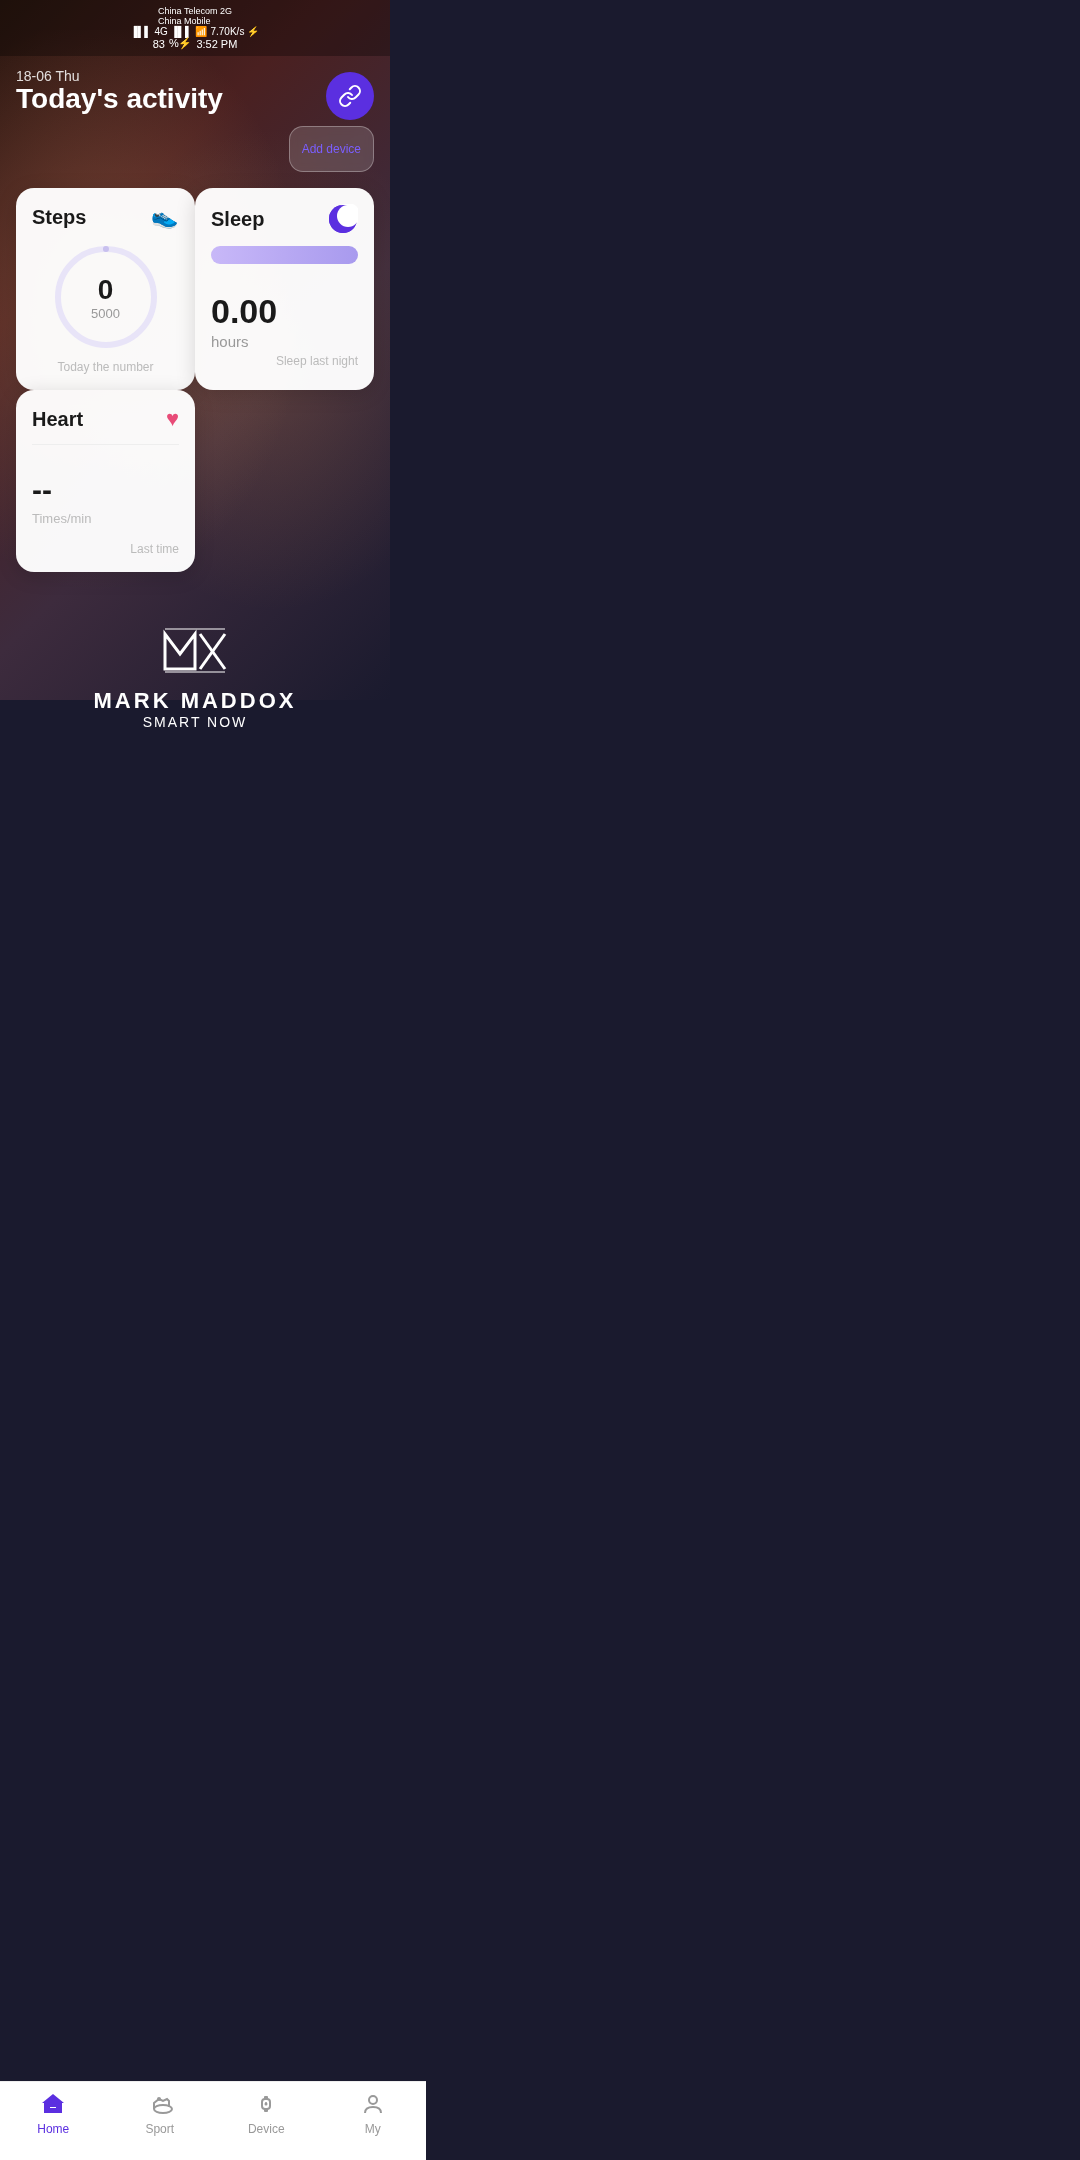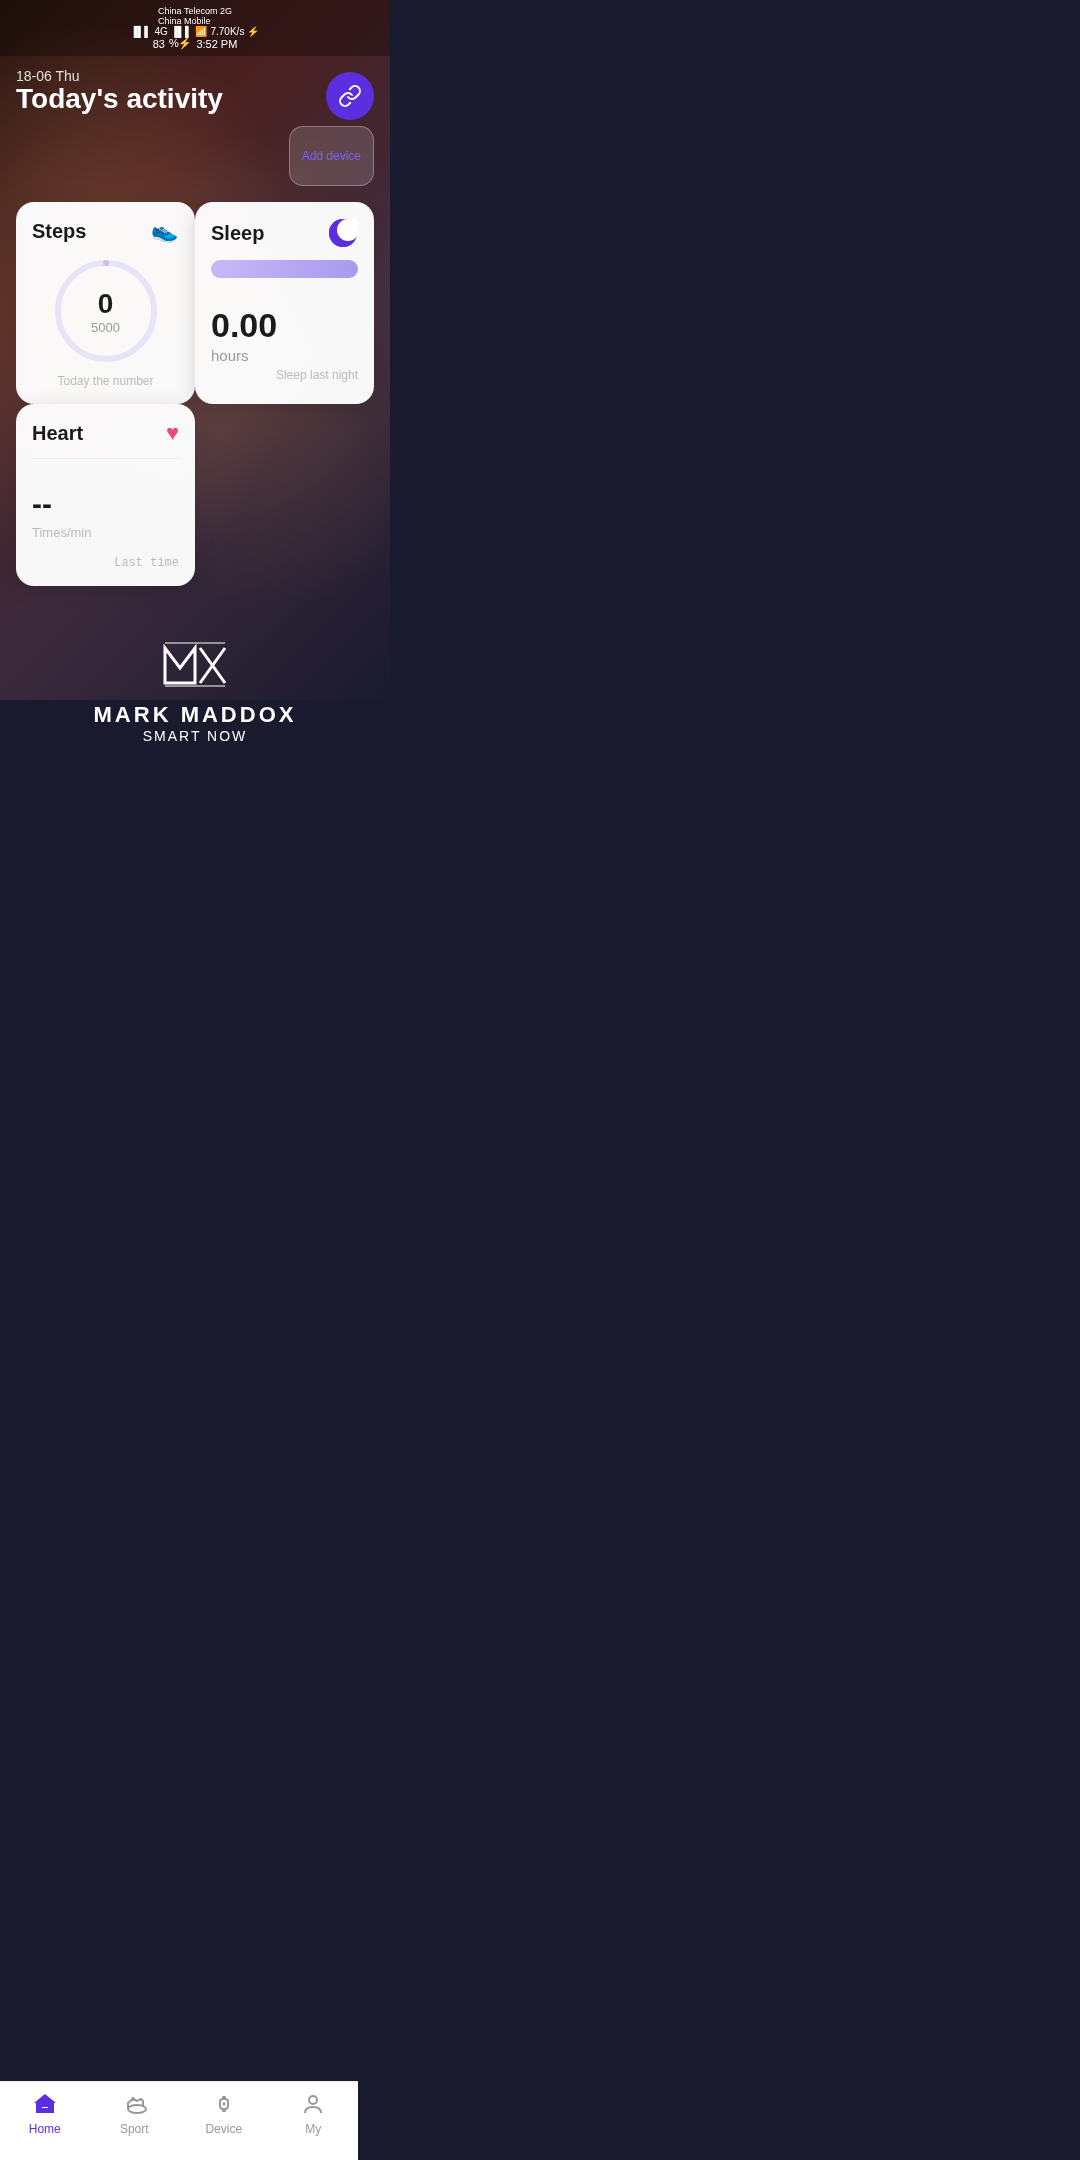--- a/index.html
+++ b/index.html
@@ -89,21 +89,21 @@
       display: flex;
       align-items: center;
       justify-content: center;
       margin-top: 4px;
     }
     .add-device-btn {
       background: rgba(255,255,255,0.15);
       border: 1px solid rgba(255,255,255,0.3);
       color: #7B5FFF;
       font-size: 12px;
-      padding: 22px 12px;
+      padding: 15px 12px;
       border-radius: 14px;
       cursor: pointer;
       backdrop-filter: blur(4px);
     }
 
     
     .cards-grid {
       display: grid;
       grid-template-columns: 1fr 1fr;
       gap: 0;
@@ -207,21 +207,20 @@
     }
     .heart-unit {
       font-size: 13px;
       color: #bbb;
     }
     .heart-last {
       font-size: 12px;
       color: #bbb;
       text-align: right;
       margin-top: 16px;
-      font-family: Liberation Mono, monospace;
     }
 
     
     .brand-section {
       display: flex;
       flex-direction: column;
       align-items: center;
       padding: 40px 20px 20px;
       position: relative;
       z-index: 2;
@@ -241,21 +240,21 @@
       font-size: 14px;
       font-weight: 400;
       letter-spacing: 2px;
       text-align: center;
     }
 
     
     .bottom-nav {
       position: fixed;
       bottom: 0; left: 0; right: 0;
-      width: 358px;
+      width: 426px;
       background: #fff;
       border-top: 1px solid #eee;
       display: flex;
       justify-content: space-around;
       align-items: center;
       padding: 8px 0 24px;
       z-index: 100;
     }
     .nav-item {
       display: flex;

